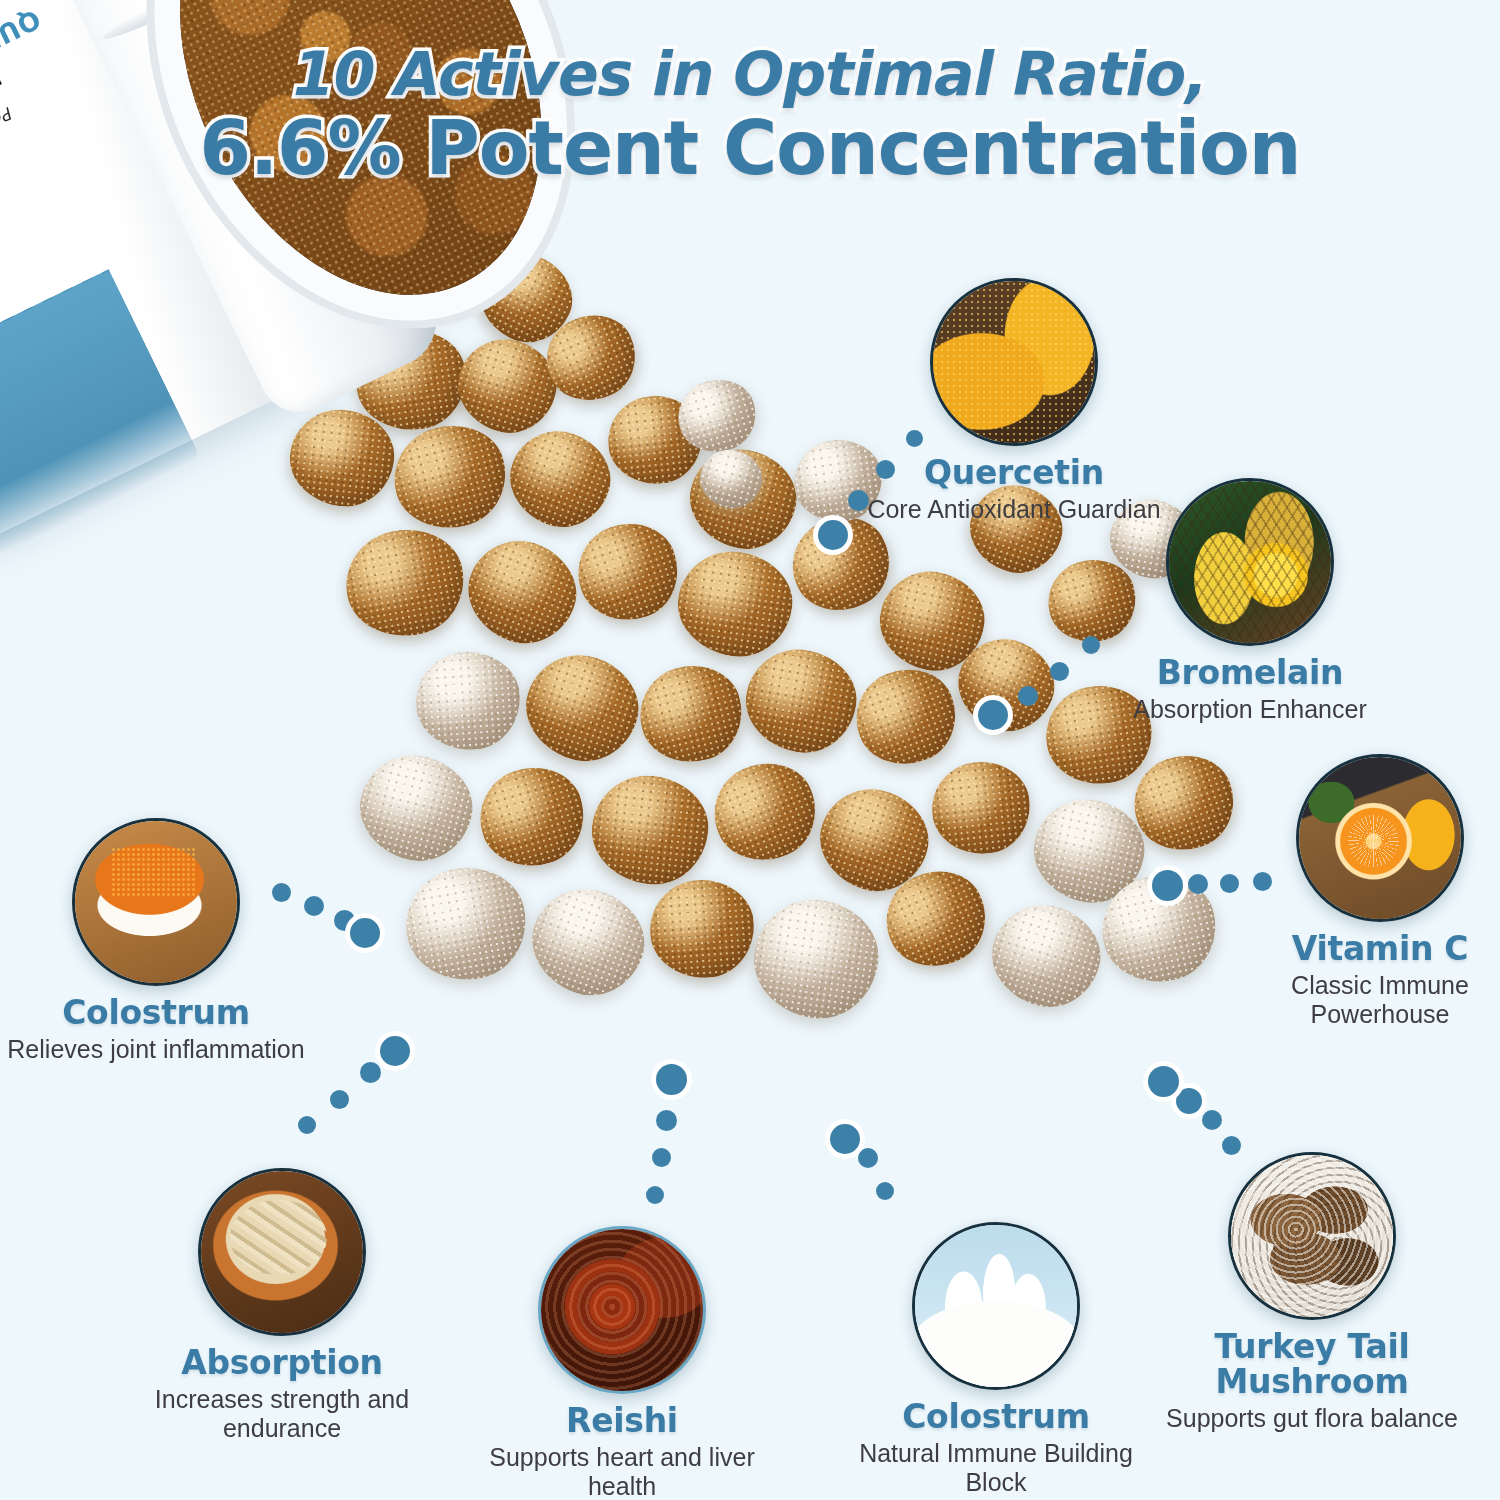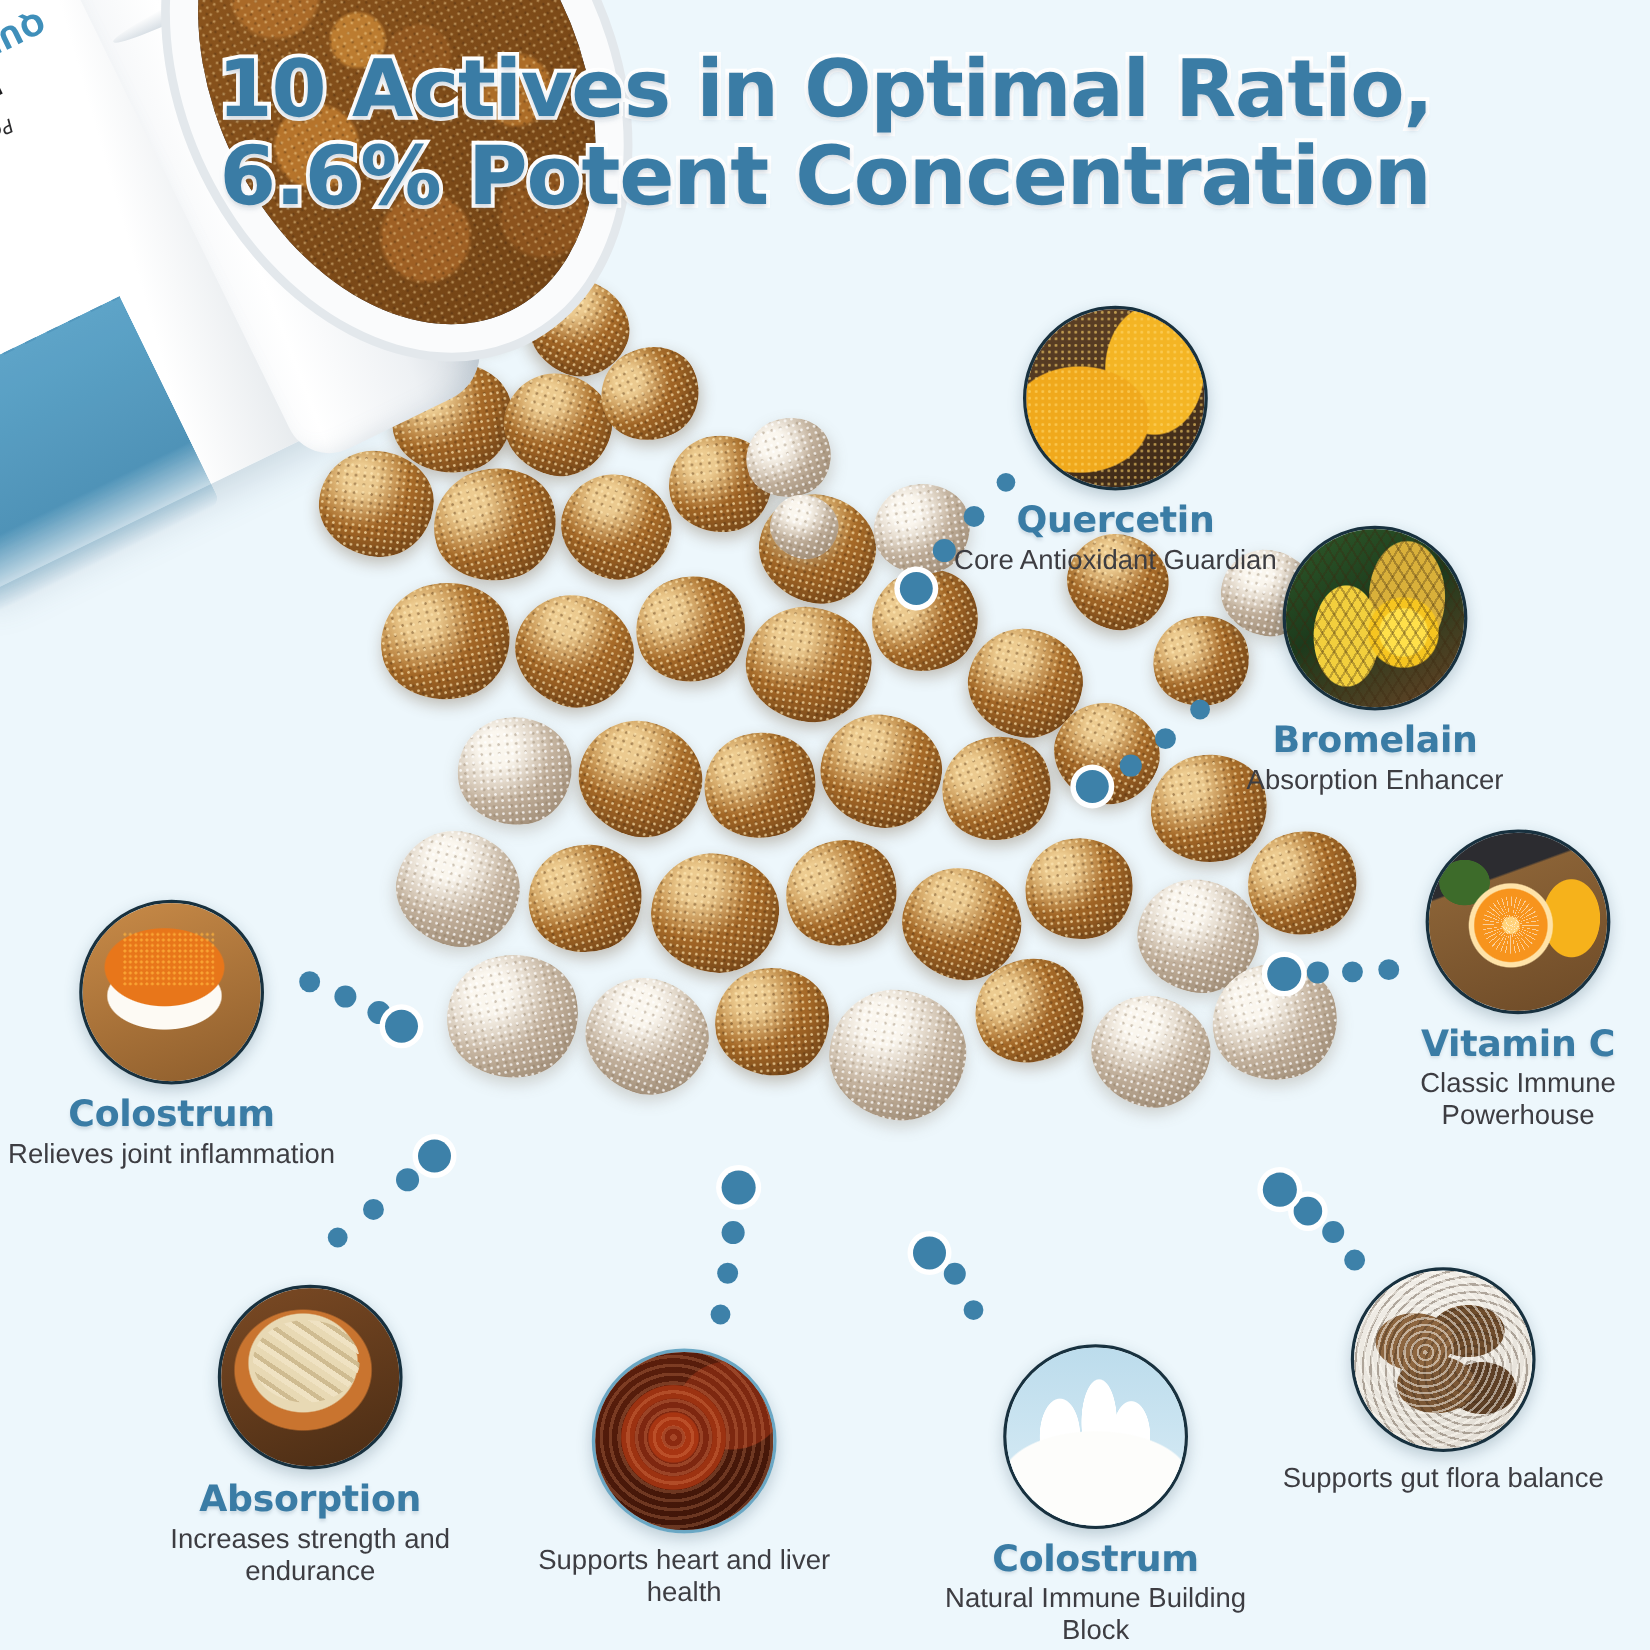--- a/index.html
+++ b/index.html
@@ -23,21 +23,21 @@
     display:block;
     font-family:"DejaVu Sans", sans-serif;
     font-weight:bold;
     color:#3a7ca5;
     letter-spacing:-1px;
     line-height:1.02;
     -webkit-text-stroke:7px #ffffff;
     paint-order:stroke fill;
     text-shadow:0 3px 5px rgba(120,140,160,.35);
   }
-  .headline .ln1 { font-size:72px; }
+  .headline .ln1 { font-size:60px;font-style:italic; }
   .headline .ln2 { font-size:74px; margin-top:6px; }
 
   
   .jar-wrap{ position:absolute; left:-120px; top:-95px; width:620px; height:760px; z-index:20;
              transform:rotate(-26deg); }
   .jar-body{
     position:absolute; left:0; top:0; width:430px; height:520px;
     background:linear-gradient(100deg,#e7eaed 0%,#ffffff 18%,#ffffff 62%,#dfe4e8 88%,#c9d0d6 100%);
     border-radius:34px 26px 20px 30px;
     box-shadow:0 12px 34px rgba(80,110,130,.22);
@@ -366,35 +366,37 @@
         <div class="img-astragalus"></div>
       </div>
     <div class="c-name">Absorption</div>
     <div class="c-desc">Increases strength and endurance</div>
   </div>
 
   <div class="callout thin" style="left:472px;top:1226px">
     <div class="thumb">
         <div class="img-reishi"></div>
       </div>
+    <div class="c-name">Reishi</div>
     <div class="c-desc">Supports heart and liver health</div>
   </div>
 
   <div class="callout" style="left:846px;top:1222px">
     <div class="thumb">
         <div class="img-milk"></div>
       </div>
     <div class="c-name">Colostrum</div>
     <div class="c-desc">Natural Immune Building Block</div>
   </div>
 
   <div class="callout" style="left:1162px;top:1152px">
     <div class="thumb">
         <div class="img-turkeytail"></div>
       </div>
+    <div class="c-name">Turkey Tail Mushroom</div>
     <div class="c-desc">Supports gut flora balance</div>
   </div>
 
   <div class="headline">
     <span class="ln ln1">10 Actives in Optimal Ratio,</span>
     <span class="ln ln2">6.6% Potent Concentration</span>
   </div>
 
 </div>
 

